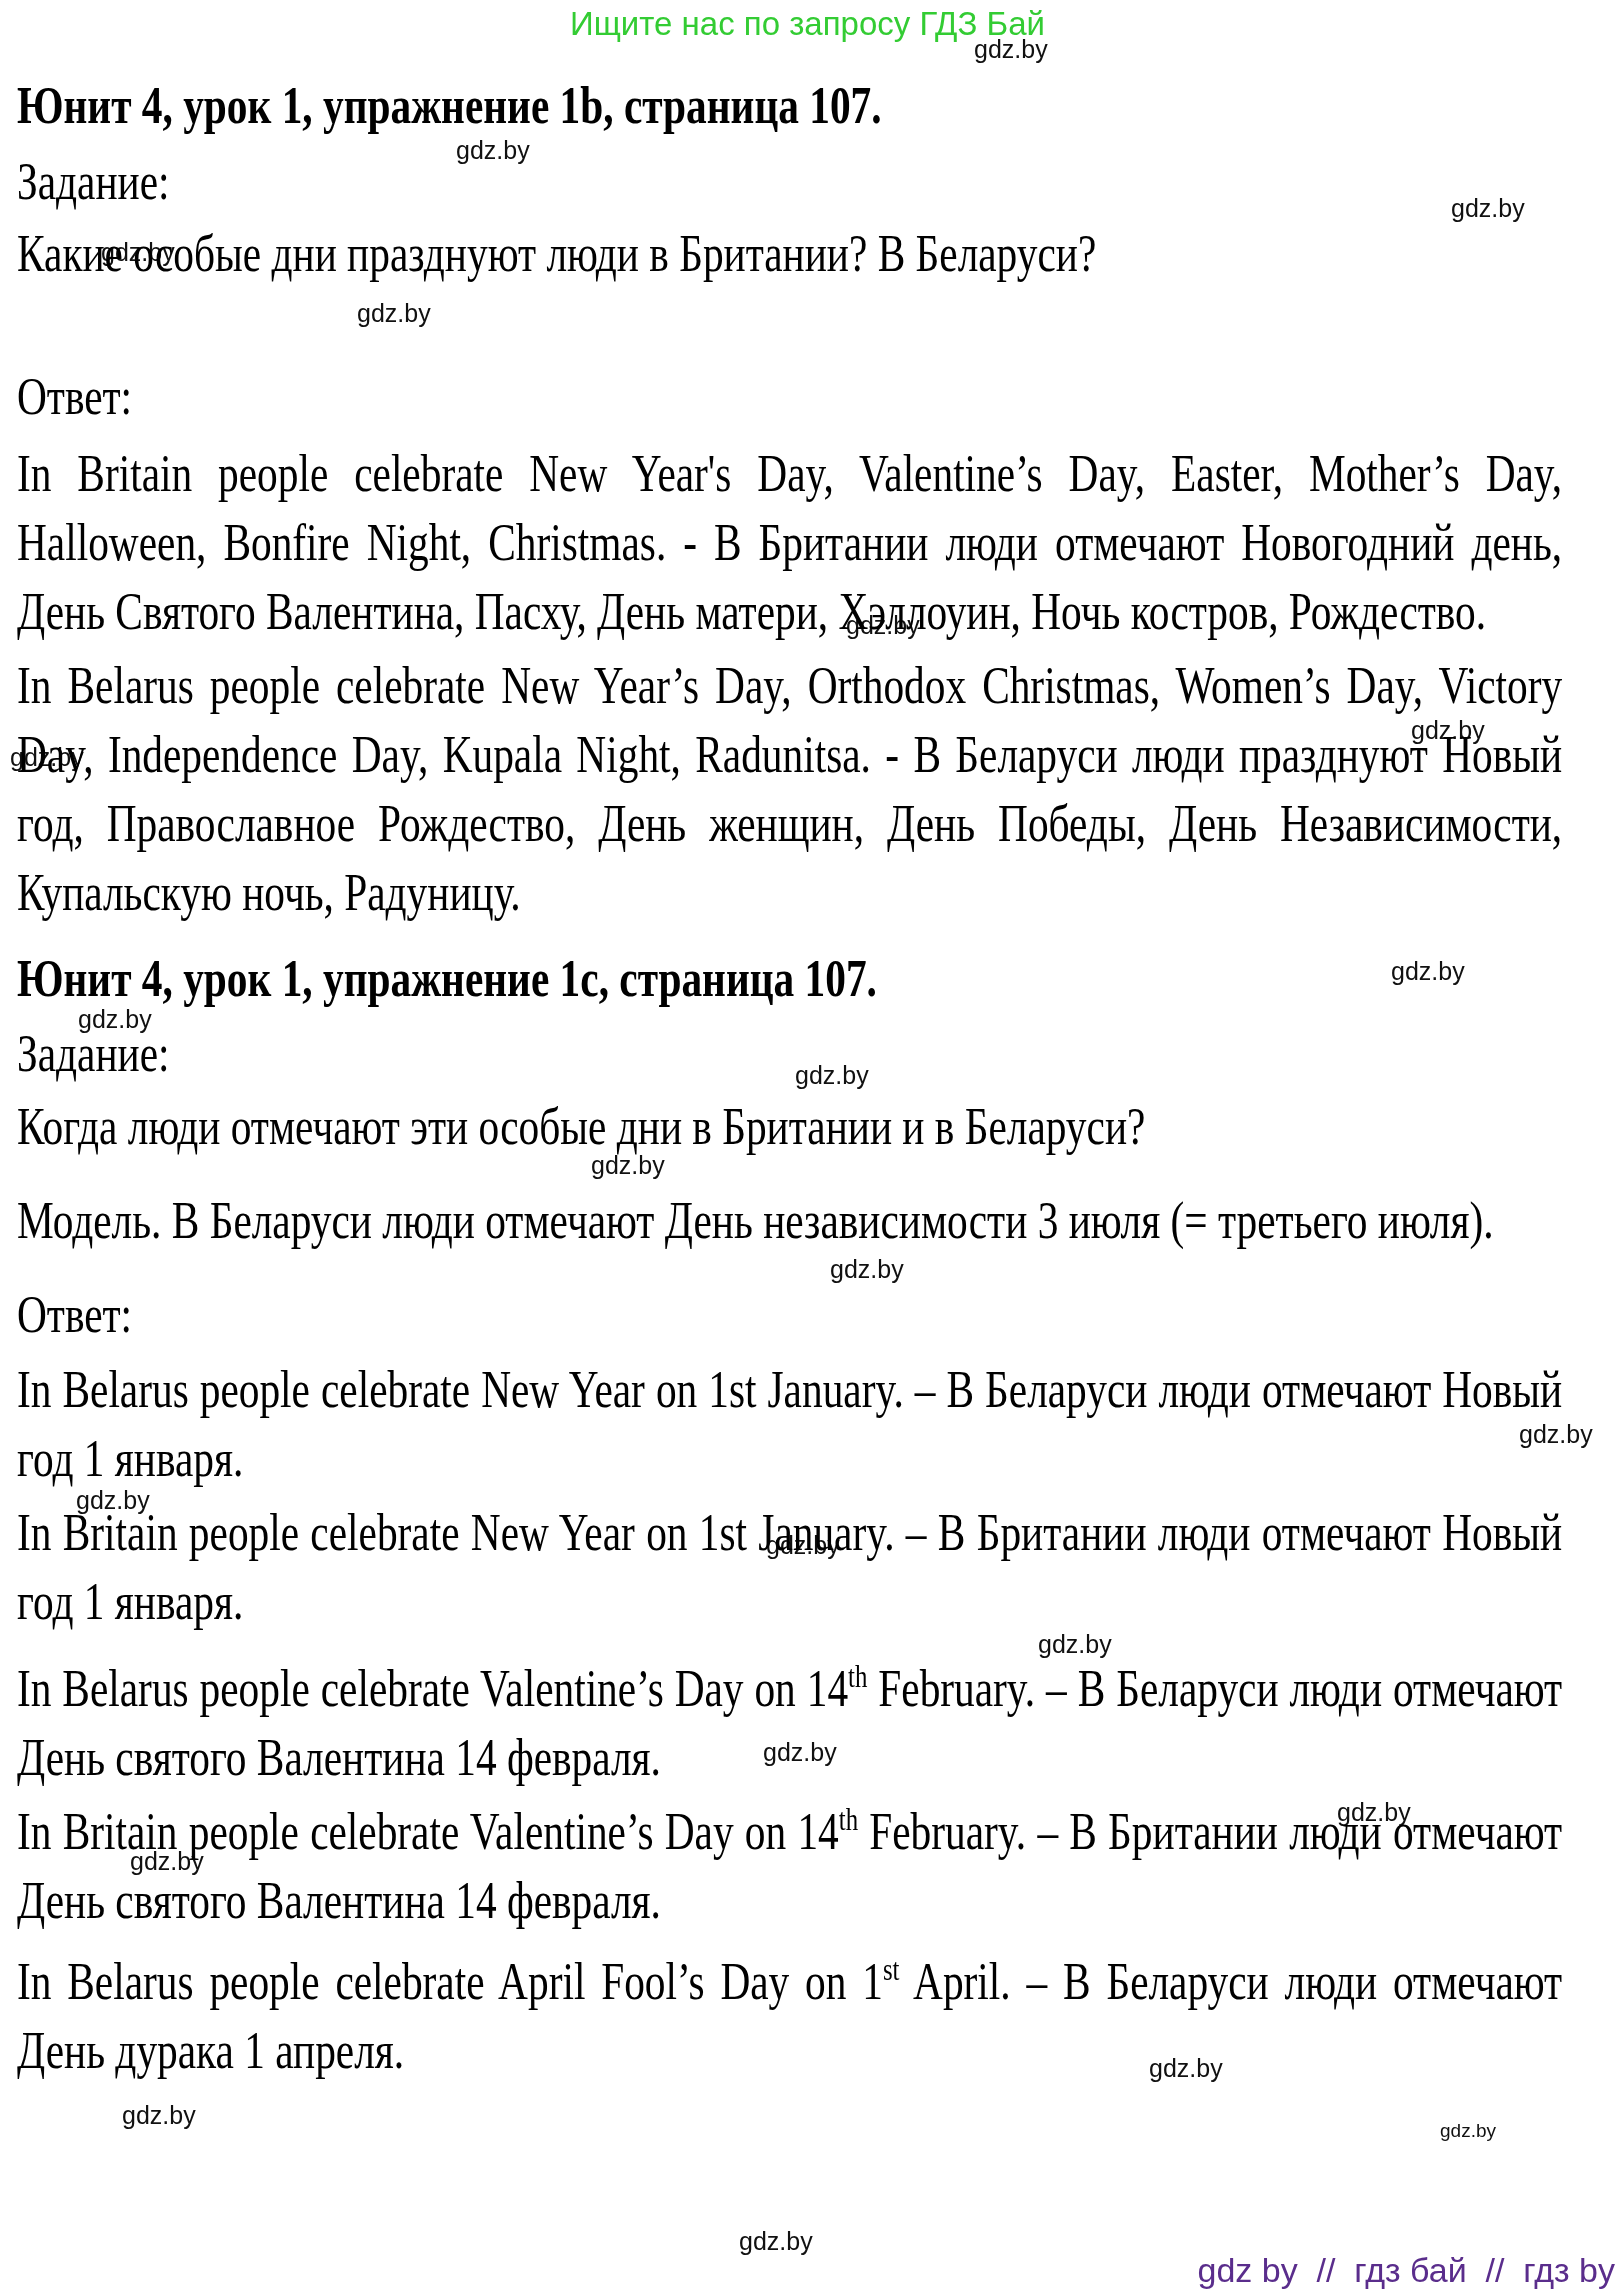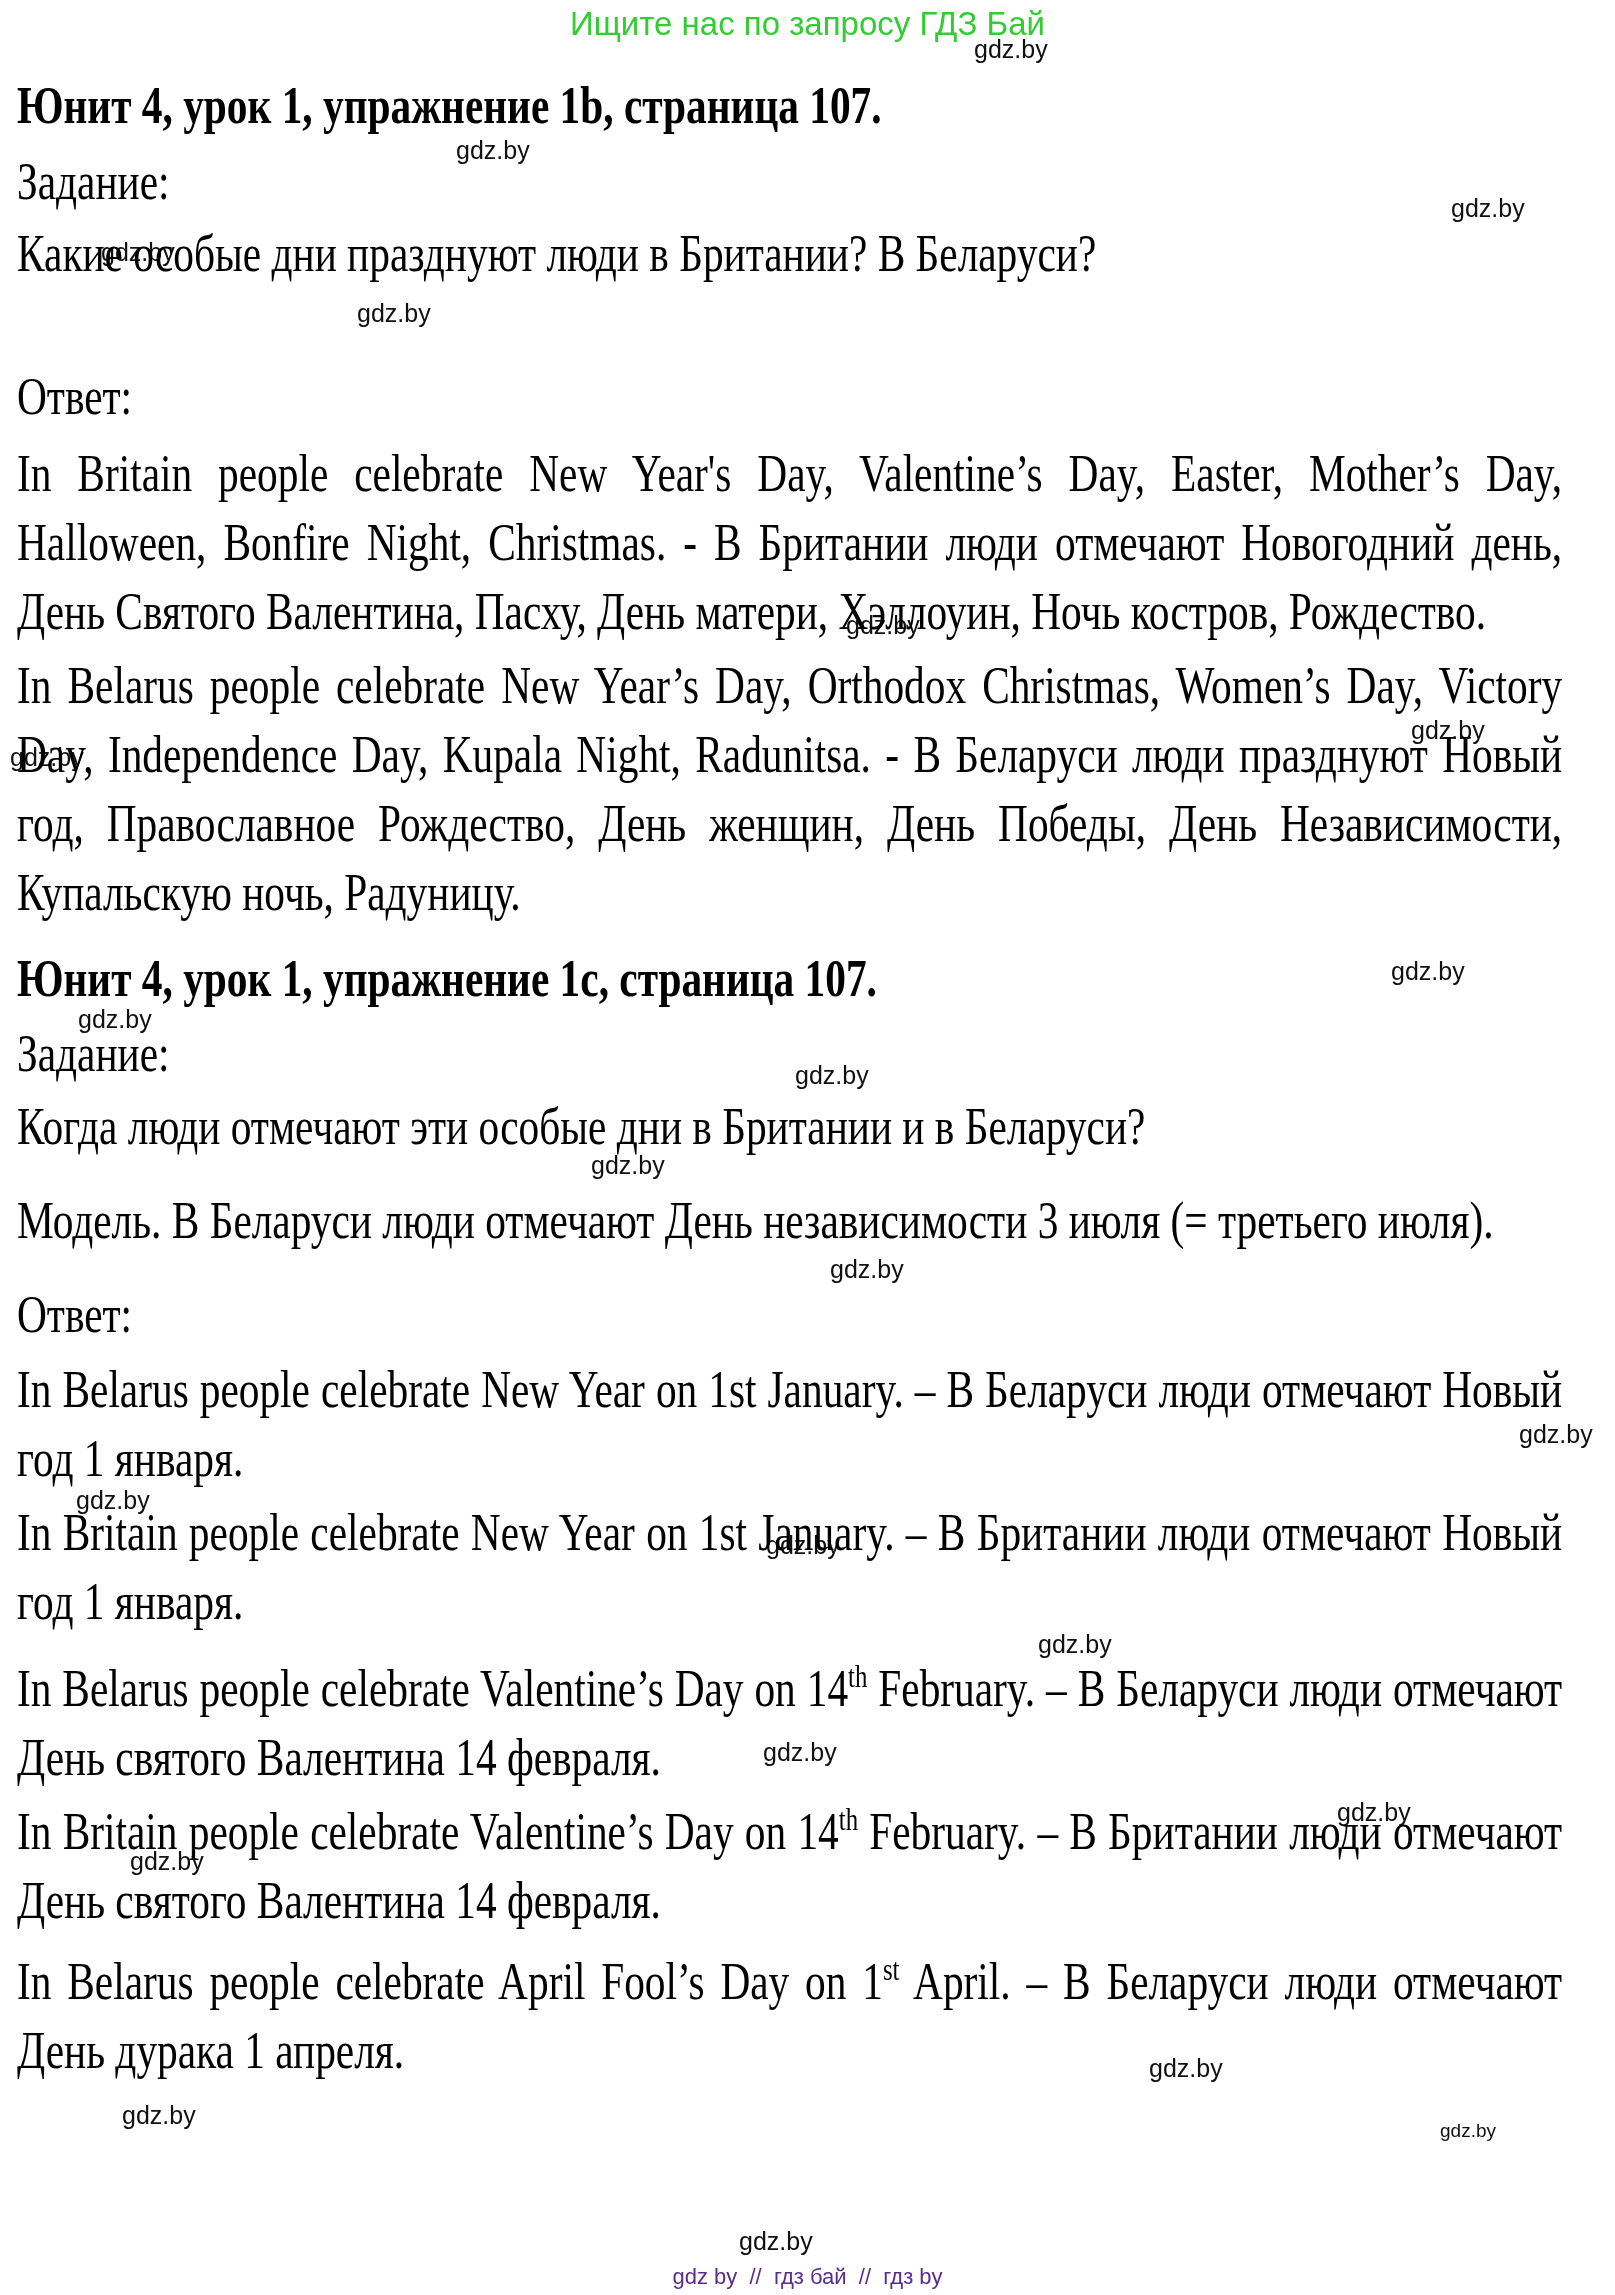--- a/index.html
+++ b/index.html
@@ -55,23 +55,23 @@
     font-size: 25px;
     color: #111111;
     white-space: nowrap;
   }
   .wm-small { font-size: 19px; }
   .footer {
     position: absolute;
     bottom: 5px;
     left: 0;
     width: 100%;
-    text-align: center;
+    text-align: right;
     font-family: "Liberation Sans", sans-serif;
-    font-size: 22px;
+    font-size: 34px;
     white-space: pre;
   }
 </style>
 </head>
 <body>
 
 <div class="page" style="background: rgb(255, 255, 255); border-radius: 19px;">
 
   <div class="banner" style="color: rgb(51, 204, 51);">Ищите нас по запросу ГДЗ Бай</div>
 

